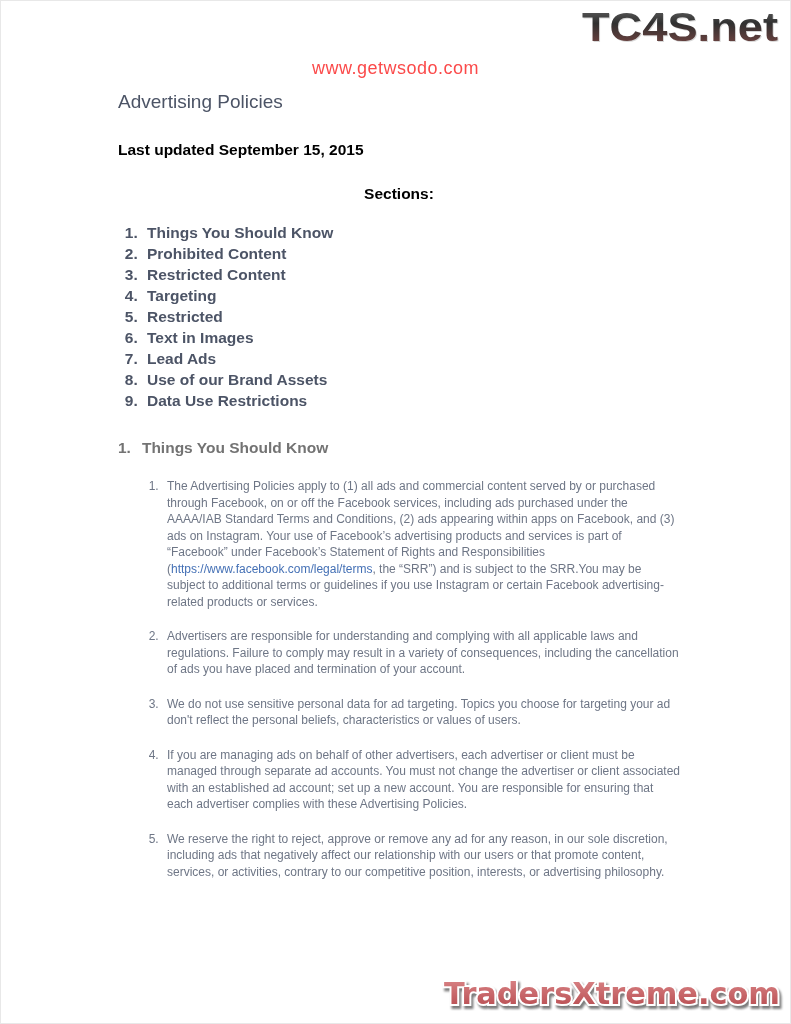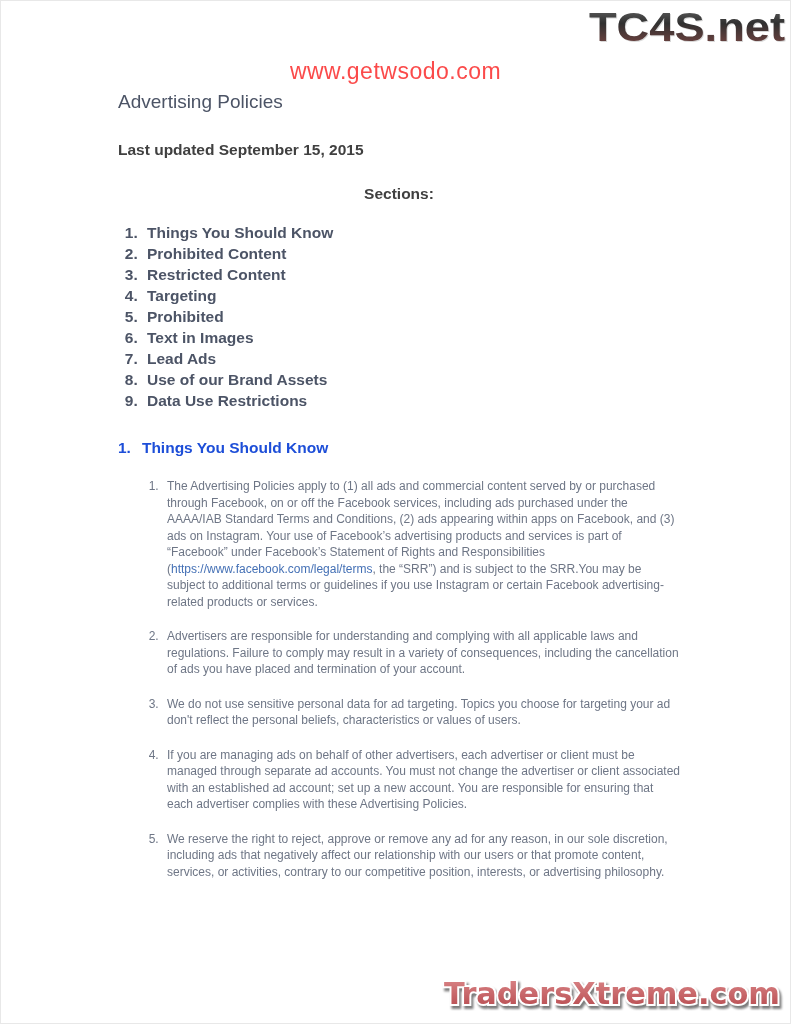--- a/index.html
+++ b/index.html
@@ -8,58 +8,58 @@
     width:791px; height:1024px;
     margin:0 auto;
     background:#ffffff;
     font-family:"Liberation Sans", sans-serif;
     overflow:hidden;
     box-sizing:border-box;
     border:1px solid #e8e8e8;
   }
 
   
-  .tc4s-wrap { position:absolute; top:2px; right:0; }
+  .tc4s-wrap { position:absolute; top:2px; right:7px; }
   .tc4s-wrap svg text { filter:drop-shadow(1px 1px 0 #d8d8d8); }
   .getwsodo {
     position:absolute; top:57px; left:0; right:0;
     text-align:center;
-    font-size:23px; letter-spacing:0.5px;
+    font-size:18px; letter-spacing:0.5px;
     color:#fb4a4a;
   }
   .dlsub-wrap { position:absolute; left:254px; top:482px; }
   .dlsub-wrap svg { filter:drop-shadow(2px 3px 2px rgba(90,90,90,0.65)); }
   .traders-wrap { position:absolute; right:2px; bottom:3px;text-align:right; }
   .traders-wrap svg { filter:drop-shadow(2px 3px 1px rgba(70,70,70,0.7)); }
 
   
   .doc {
     position:absolute; left:117px; top:89px; width:562px;
     color:#6e7686;
   }
   .doc-title {
     margin:0 0 27px 0;
     font-size:19px; font-weight:normal; color:#4c5466;
     line-height:23px;
   }
   .doc-updated, .doc-sections-label {
     margin:0 0 25px 0;
-    font-size:15.5px; font-weight:bold; color:#404040;
+    font-size:15.5px; font-weight:bold; color:#000000;
     line-height:19px;
   }
   .doc-sections-label { margin-bottom:19px;text-align:center; }
   ol.sections {
     margin:0 0 27px 0; padding:0 0 0 24px;
     font-size:15.5px; font-weight:bold; color:#4c5466;
     line-height:21px;
   }
   ol.sections li { padding-left:5px; }
   .section-heading {
     margin:0 0 20px 0;
-    font-size:15.5px; font-weight:bold; color:#1d4ed8;
+    font-size:15.5px; font-weight:bold; color:#737373;
     line-height:20px;
   }
   .section-heading .sec-num { margin-right:11px; }
   ol.policy {
     margin:0; padding:0 0 0 44px;
     font-size:12px; line-height:16.5px; color:#6e7686;
   }
   ol.policy li { padding-left:5px; margin-bottom:18px; max-width:516px; }
   ol.policy a {
     color:#4470b5; text-decoration:none;
@@ -90,21 +90,21 @@
 
     <p class="doc-updated">Last updated September 15, 2015</p>
 
     <p class="doc-sections-label">Sections:</p>
 
     <ol class="sections">
       <li>Things You Should Know</li>
       <li>Prohibited Content</li>
       <li>Restricted Content</li>
       <li>Targeting</li>
-      <li>Prohibited</li>
+      <li>Restricted</li>
       <li>Text in Images</li>
       <li>Lead Ads</li>
       <li>Use of our Brand Assets</li>
       <li>Data Use Restrictions</li>
     </ol>
 
     <h2 class="section-heading"><span class="sec-num">1.</span><span>Things You Should Know</span></h2>
 
     <ol class="policy">
       <li><span>The Advertising Policies apply to (1) all ads and commercial content served by or purchased through Facebook, on or off the Facebook services, including ads purchased under the AAAA/IAB Standard Terms and Conditions, (2) ads appearing within apps on Facebook, and (3) ads on Instagram. Your use of Facebook’s advertising products and services is part of “Facebook” under Facebook’s Statement of Rights and Responsibilities (</span><a href="#">https://www.facebook.com/legal/terms</a><span>, the “SRR”) and is subject to the SRR.You may be subject to additional terms or guidelines if you use Instagram or certain Facebook advertising-related products or services.</span></li>

